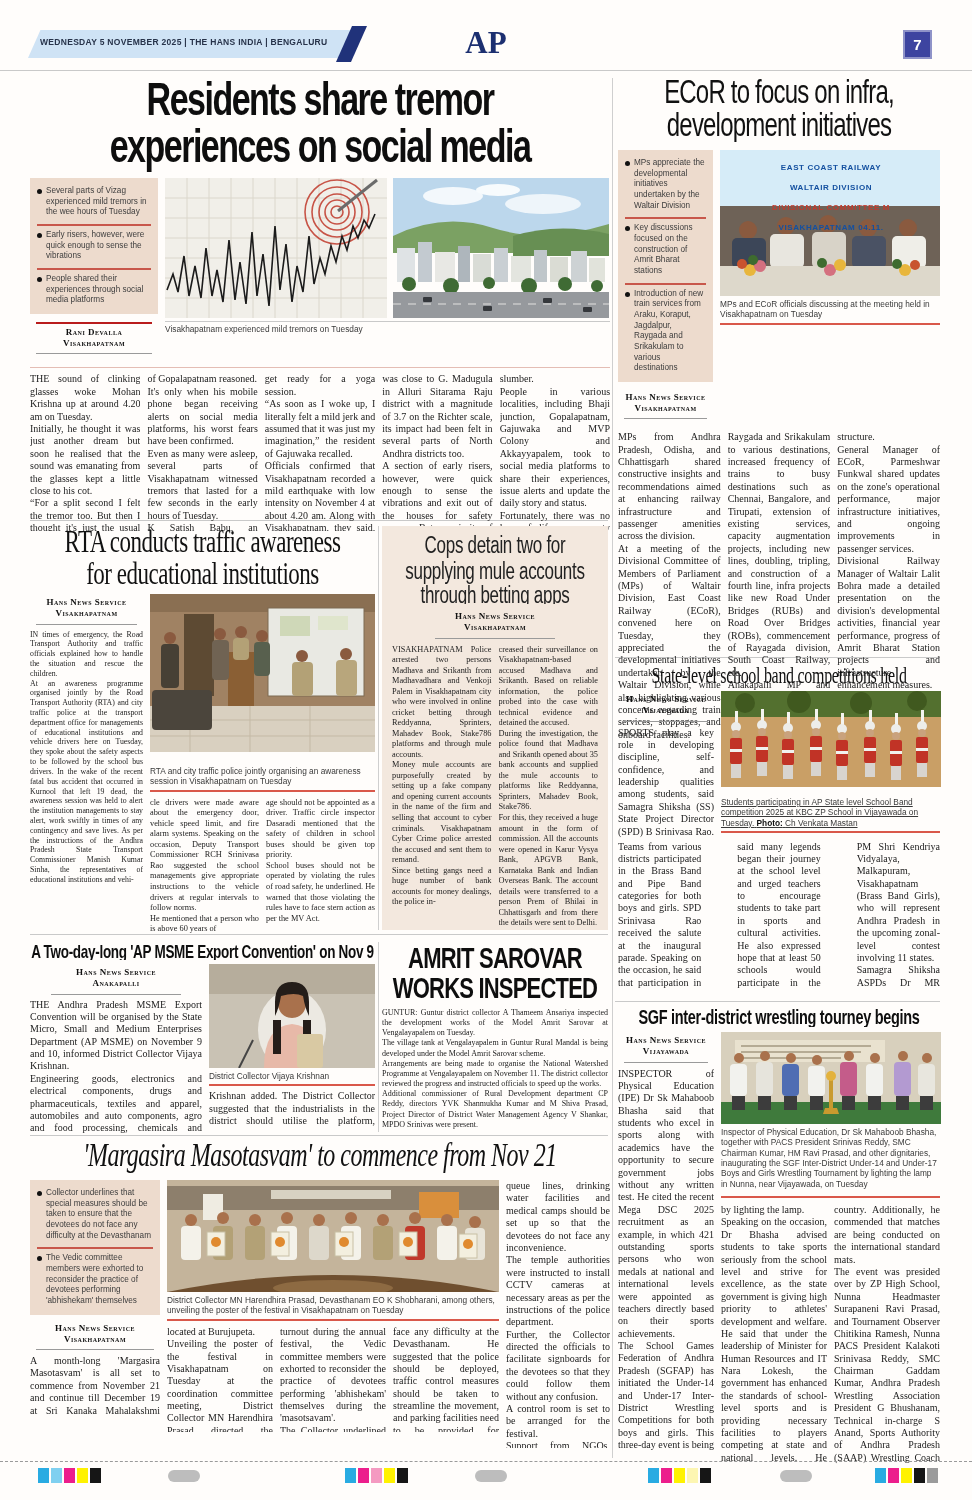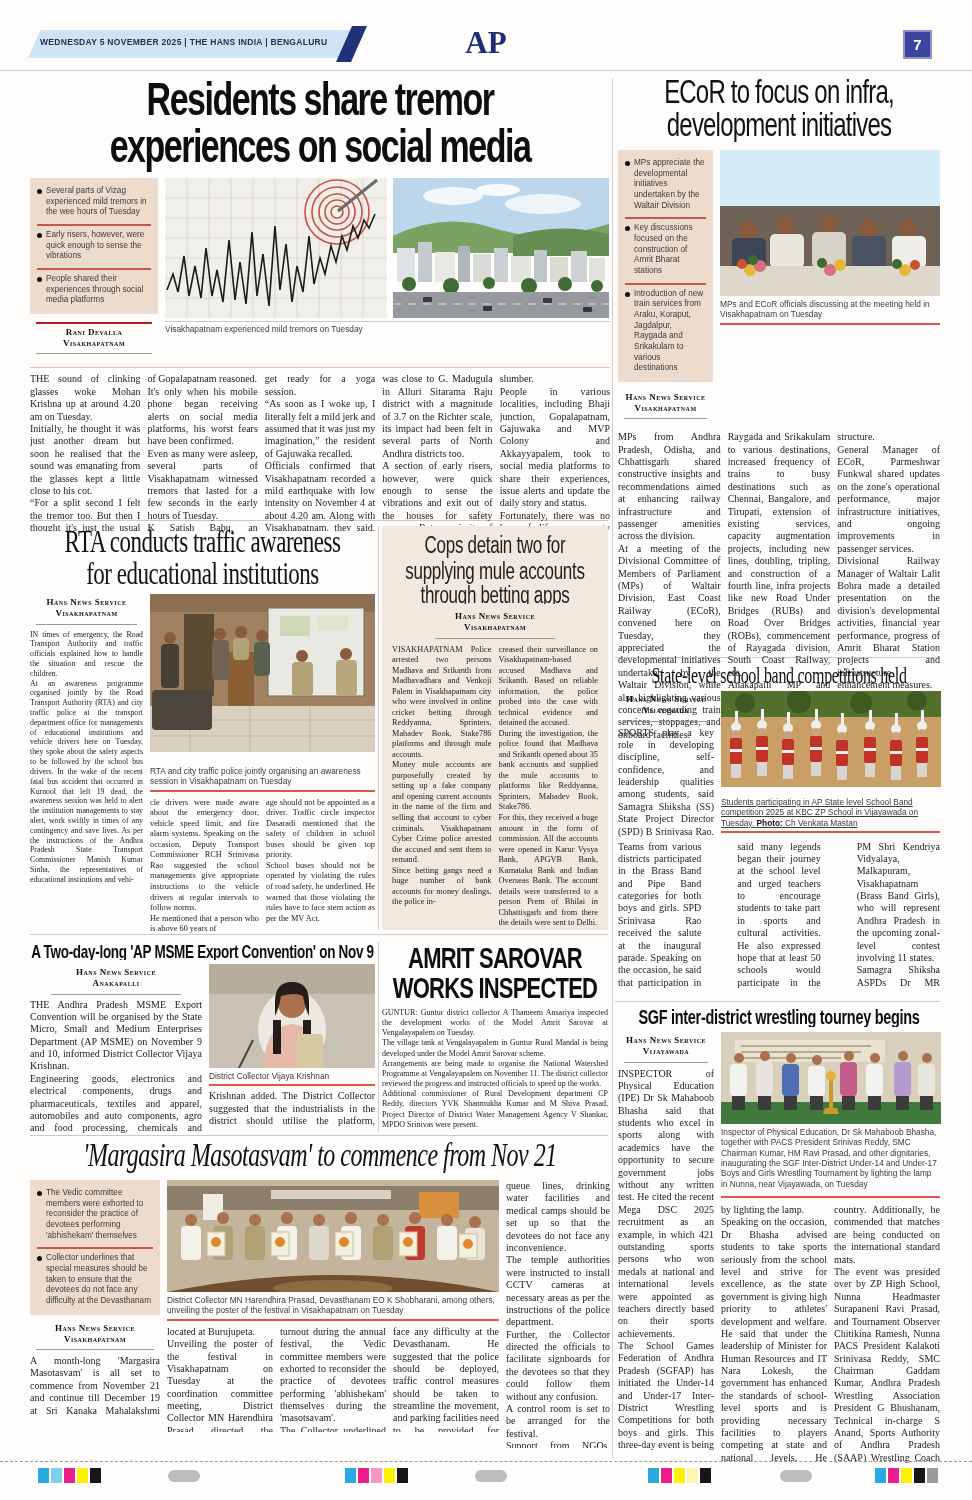--- a/index.html
+++ b/index.html
@@ -242,20 +242,26 @@
               <circle cx="22" cy="114" r="5" fill="#c8542f"></circle>
               <circle cx="33" cy="110" r="5" fill="#3e6b2f"></circle>
              <circle cx="110" cy="120" r="6" fill="#d4707f"></circle>
               <circle cx="120" cy="115" r="6" fill="#e8b63c"></circle>
               <circle cx="102" cy="113" r="5" fill="#3e6b2f"></circle>
              <circle cx="185" cy="120" r="6" fill="#e8b63c"></circle>
               <circle cx="195" cy="115" r="5" fill="#c8542f"></circle>
               <circle cx="177" cy="114" r="5" fill="#3e6b2f"></circle>
             </g>
         </svg>
+        <div class="banner-ov">
+          <span class="bl-navy">EAST COAST RAILWAY</span>
+          <span class="bl-navy">WALTAIR DIVISION</span>
+          <span class="bl-red">DIVISIONAL COMMITTEE M</span>
+          <span class="bl-navy">VISAKHAPATNAM  04.11.</span>
+        </div>
         <div class="cap" style="margin-top:3px;">MPs and ECoR officials discussing at the meeting held in Visakhapatnam on Tuesday</div>
         <div class="redline"></div>
       </div>
     </div>
     <div class="row" style="margin-top:7px;height:308px;">
       <div class="col bodytxt f8">MPs from Andhra Pradesh, Odisha, and Chhattisgarh shared constructive insights and recommendations aimed at enhancing railway infrastructure and passenger amenities across the division.
 At a meeting of the Divisional Committee of Members of Parliament (MPs) of Waltair Division, East Coast Railway (ECoR), convened here on Tuesday, they appreciated the developmental initiatives undertaken by the Waltair Division, while also highlighting various concerns regarding train services, stoppages, and onboard facilities.
 Chaired by Union Minister for Civil Aviation K Ramamohan Naidu, the session was held in the presence of General Manager, ECoR Parmeshwar Funkwal. The key discussions focused on the construction of Amrit Bharat stations, introduction of new train services from Araku, Koraput, Jagdalpur,</div>
       <div class="col bodytxt f8">Raygada and Srikakulam to various destinations, increased frequency of trains to busy destinations such as Chennai, Bangalore, and Tirupati, extension of existing services, capacity augmentation projects, including new lines, doubling, tripling, and construction of a fourth line, infra projects like new Road Under Bridges (RUBs) and Road Over Bridges (ROBs), commencement of Rayagada division, South Coast Railway, etc.
 Anakapalli MP and chairman of the Standing Committee of Railways CM Ramesh, Rajya Sabha member Golla Babu Rao, Araku MP G Tanuja Rani, Vizianagaram MP K Appala Naidu, Koraput MP Saptagiri Sankar Ulaka, who attended the meeting, assured all possible support for the continued progress and smooth functioning of the railways, commending the organisation's commitment to improving passenger services and infra-</div>
@@ -558,25 +564,25 @@
 
   <div class="abs" style="left:30px;top:1139px;width:580px;height:318px;">
     <div class="hlwrap" style="height:35px;">
       <span class="sy hl-ital">'Margasira Masotasvam' to commence from Nov 21</span>
     </div>
     <div class="row" style="margin-top:6px;">
       <div style="width:130px;flex:0 0 130px;">
         <div class="bullets">
           <div class="b-item">
               <span class="dot"></span>
+              <span>Collector underlines that special measures should be taken to ensure that the devotees do not face any difficulty at the Devasthanam</span>
+            </div>
+          <div class="b-item">
+              <span class="dot"></span>
               <span>The Vedic committee members were exhorted to reconsider the practice of devotees performing 'abhishekam' themselves</span>
-            </div>
-          <div class="b-item">
-              <span class="dot"></span>
-              <span>Collector underlines that special measures should be taken to ensure that the devotees do not face any difficulty at the Devasthanam</span>
             </div>
         </div>
         <div class="by" style="margin-top:5px;">
           <div>Hans News Service</div>
           <div>Visakhapatnam</div>
         </div>
         <div class="bodytxt f8" style="height:64px;">A month-long 'Margasira Masotasvam' is all set to commence from November 21 and continue till December 19 at Sri Kanaka Mahalakshmi Devasthanam</div>
       </div>
       <div style="width:332px;flex:0 0 332px;">
         <svg width="332" height="112" viewBox="0 0 332 112">

